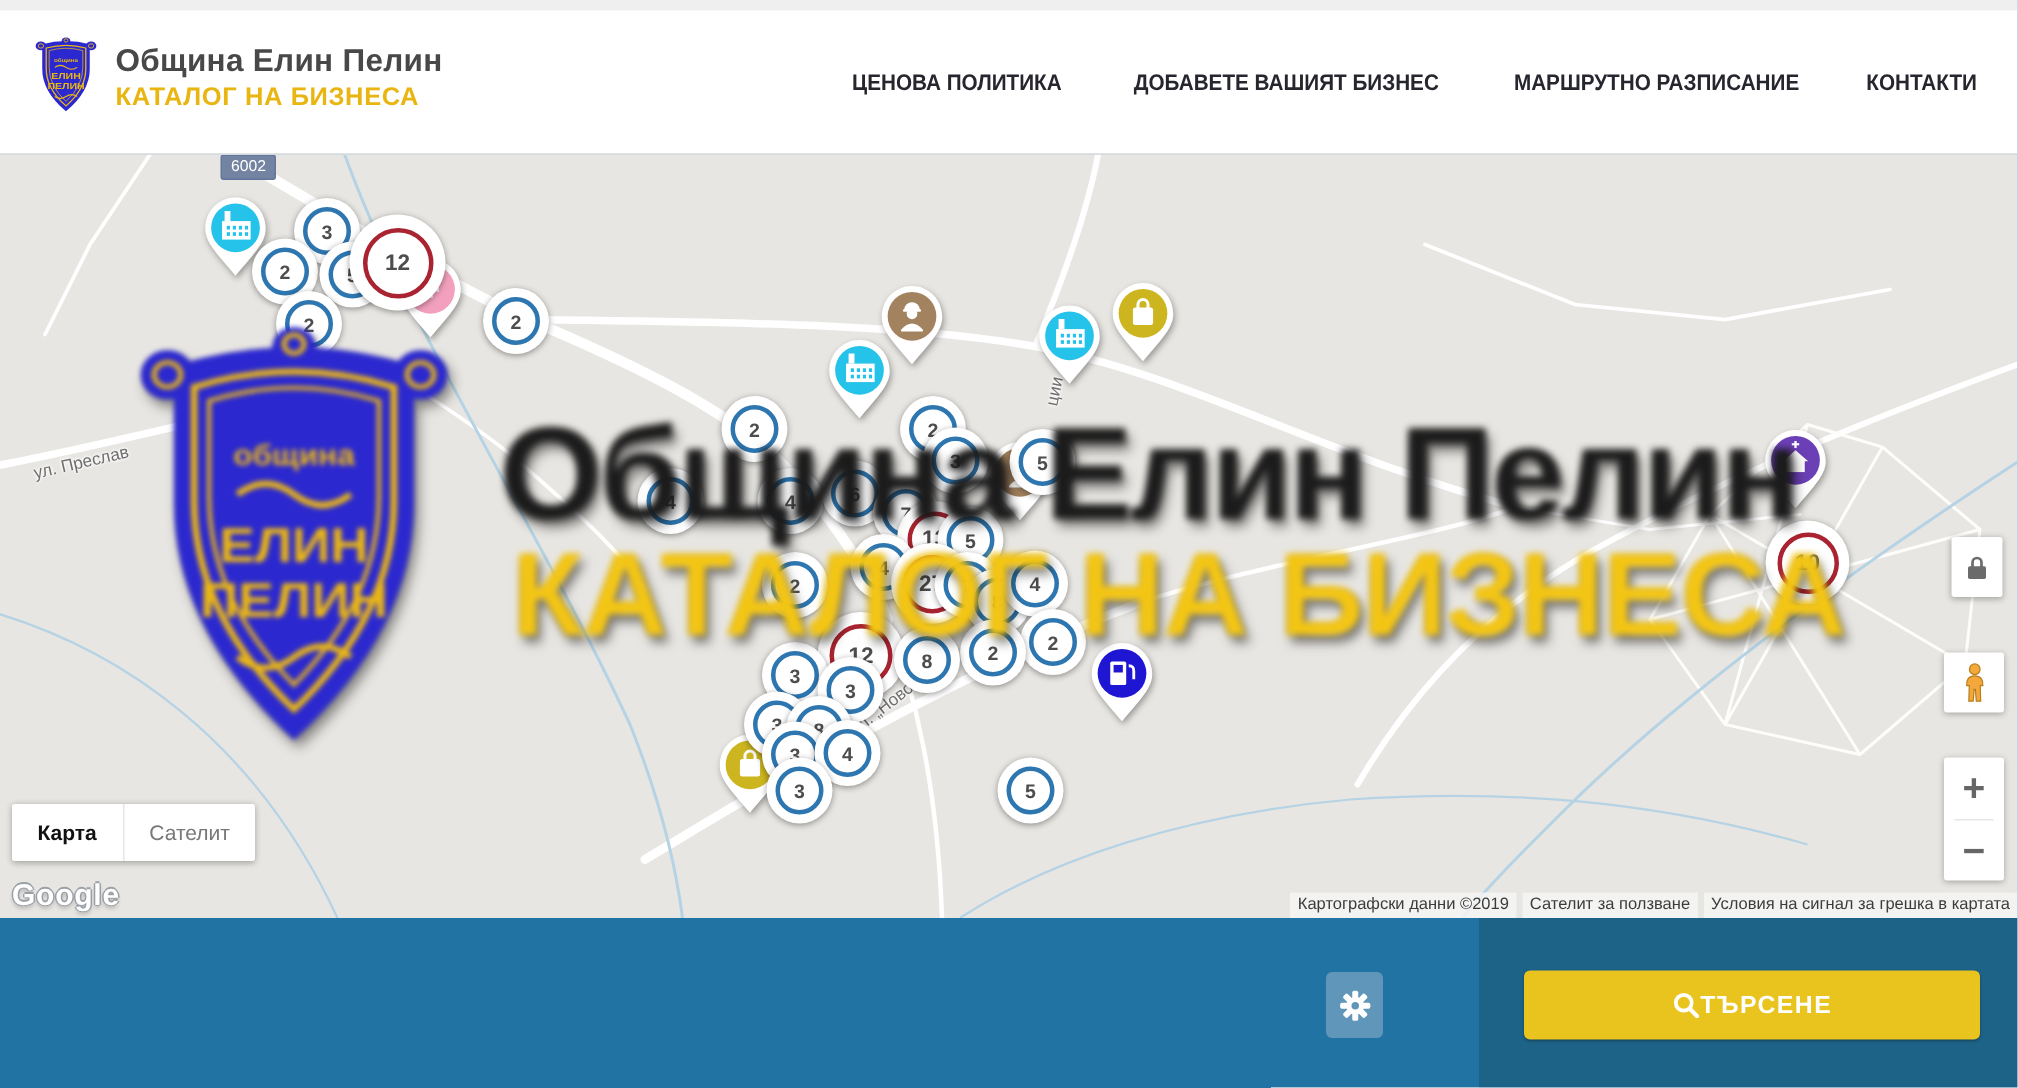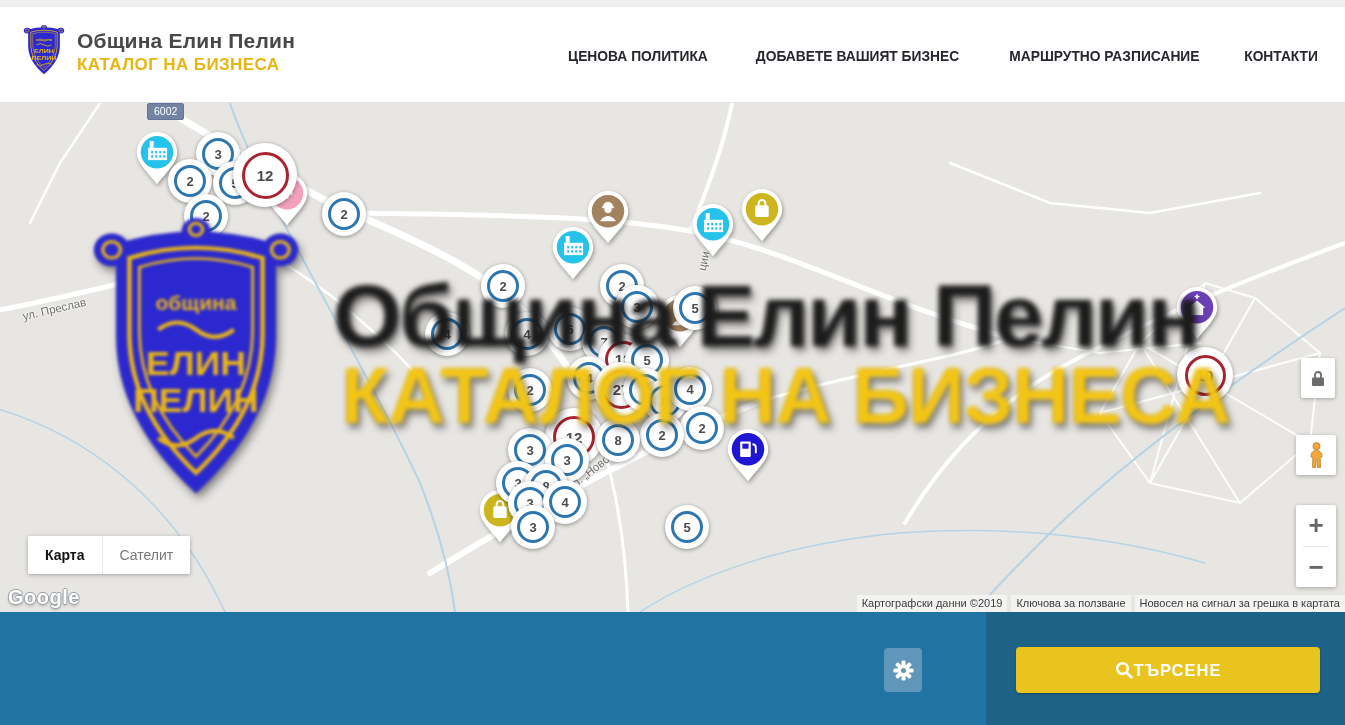--- a/index.html
+++ b/index.html
@@ -36,21 +36,21 @@
   .wm{position:absolute;z-index:3;pointer-events:none;}
   .wm-shield{left:85px;top:110px;width:222px;height:307px;
              filter:blur(1.7px) drop-shadow(3px 5px 4px rgba(0,0,0,.45));}
   .wm-line1{left:333px;top:162px;font-size:88px;font-weight:700;color:#1b1b1b;letter-spacing:-2px;
             white-space:nowrap;filter:blur(2.6px) drop-shadow(3px 5px 3px rgba(0,0,0,.45));}
   .wm-line2{left:341px;top:247px;font-size:79px;font-weight:700;color:#f3c513;letter-spacing:-1px;
             white-space:nowrap;filter:blur(2.3px) drop-shadow(3px 5px 3px rgba(0,0,0,.5));}
 
   
   .mtc{position:absolute;left:8px;top:433px;height:38px;display:flex;z-index:4;
-       box-shadow:0 1px 4px rgba(0,0,0,.3);border-radius:2px;overflow:hidden;margin-left:20px;}
+       box-shadow:0 1px 4px rgba(0,0,0,.3);border-radius:2px;overflow:hidden;}
   .mtc-btn{background:#fff;display:flex;align-items:center;padding:0 17px;font-size:14px;cursor:pointer;}
   .mtc-map{font-weight:700;color:#111;}
   .mtc-sat{color:#787878;border-left:1px solid #e6e6e6;}
   .google-logo{position:absolute;left:8px;bottom:3px;z-index:4;color:#fff;font-size:20px;font-weight:700;
                letter-spacing:.5px;cursor:pointer;
                text-shadow:-1px 0 #9aa0a6,0 1px #9aa0a6,1px 0 #9aa0a6,0 -1px #9aa0a6,0 2px 3px rgba(0,0,0,.25);}
   .attrib{position:absolute;right:0;bottom:0;z-index:4;display:flex;font-size:11px;color:#3c3c3c;align-items:flex-end;}
   .attrib span{background:rgba(245,245,245,.85);padding:2px 5px 3px;margin-left:4px;white-space:nowrap;}
   .ctrl{position:absolute;background:#fff;box-shadow:0 1px 4px rgba(0,0,0,.3);border-radius:2px;z-index:4;
         display:flex;align-items:center;justify-content:center;cursor:pointer;}
@@ -372,22 +372,22 @@
     <div class="wm wm-line1">Община Елин Пелин</div>
     <div class="wm wm-line2">КАТАЛОГ НА БИЗНЕСА</div>
 
     <div class="mtc">
       <div class="mtc-btn mtc-map">Карта</div>
       <div class="mtc-btn mtc-sat">Сателит</div>
     </div>
     <div class="google-logo">Google</div>
     <div class="attrib">
       <span>Картографски данни ©2019</span>
-      <span>Ключова за ползване</span>
-      <span>Новосел на сигнал за грешка в картата</span>
+      <span>Сателит за ползване</span>
+      <span>Условия на сигнал за грешка в картата</span>
     </div>
 
     <div class="ctrl ctrl-lock">
       <svg width="14" height="17" viewBox="0 0 14 17">
         <path d="M4 8 V5 a3 3 0 0 1 6 0 V8" fill="none" stroke="#6b6b6b" stroke-width="1.8"></path>
         <rect x="1" y="7.5" width="12" height="8.5" rx="1.2" fill="#6b6b6b"></rect>
       </svg>
     </div>
     <div class="ctrl ctrl-pegman">
       <svg width="17" height="27" viewBox="0 0 16 26">

